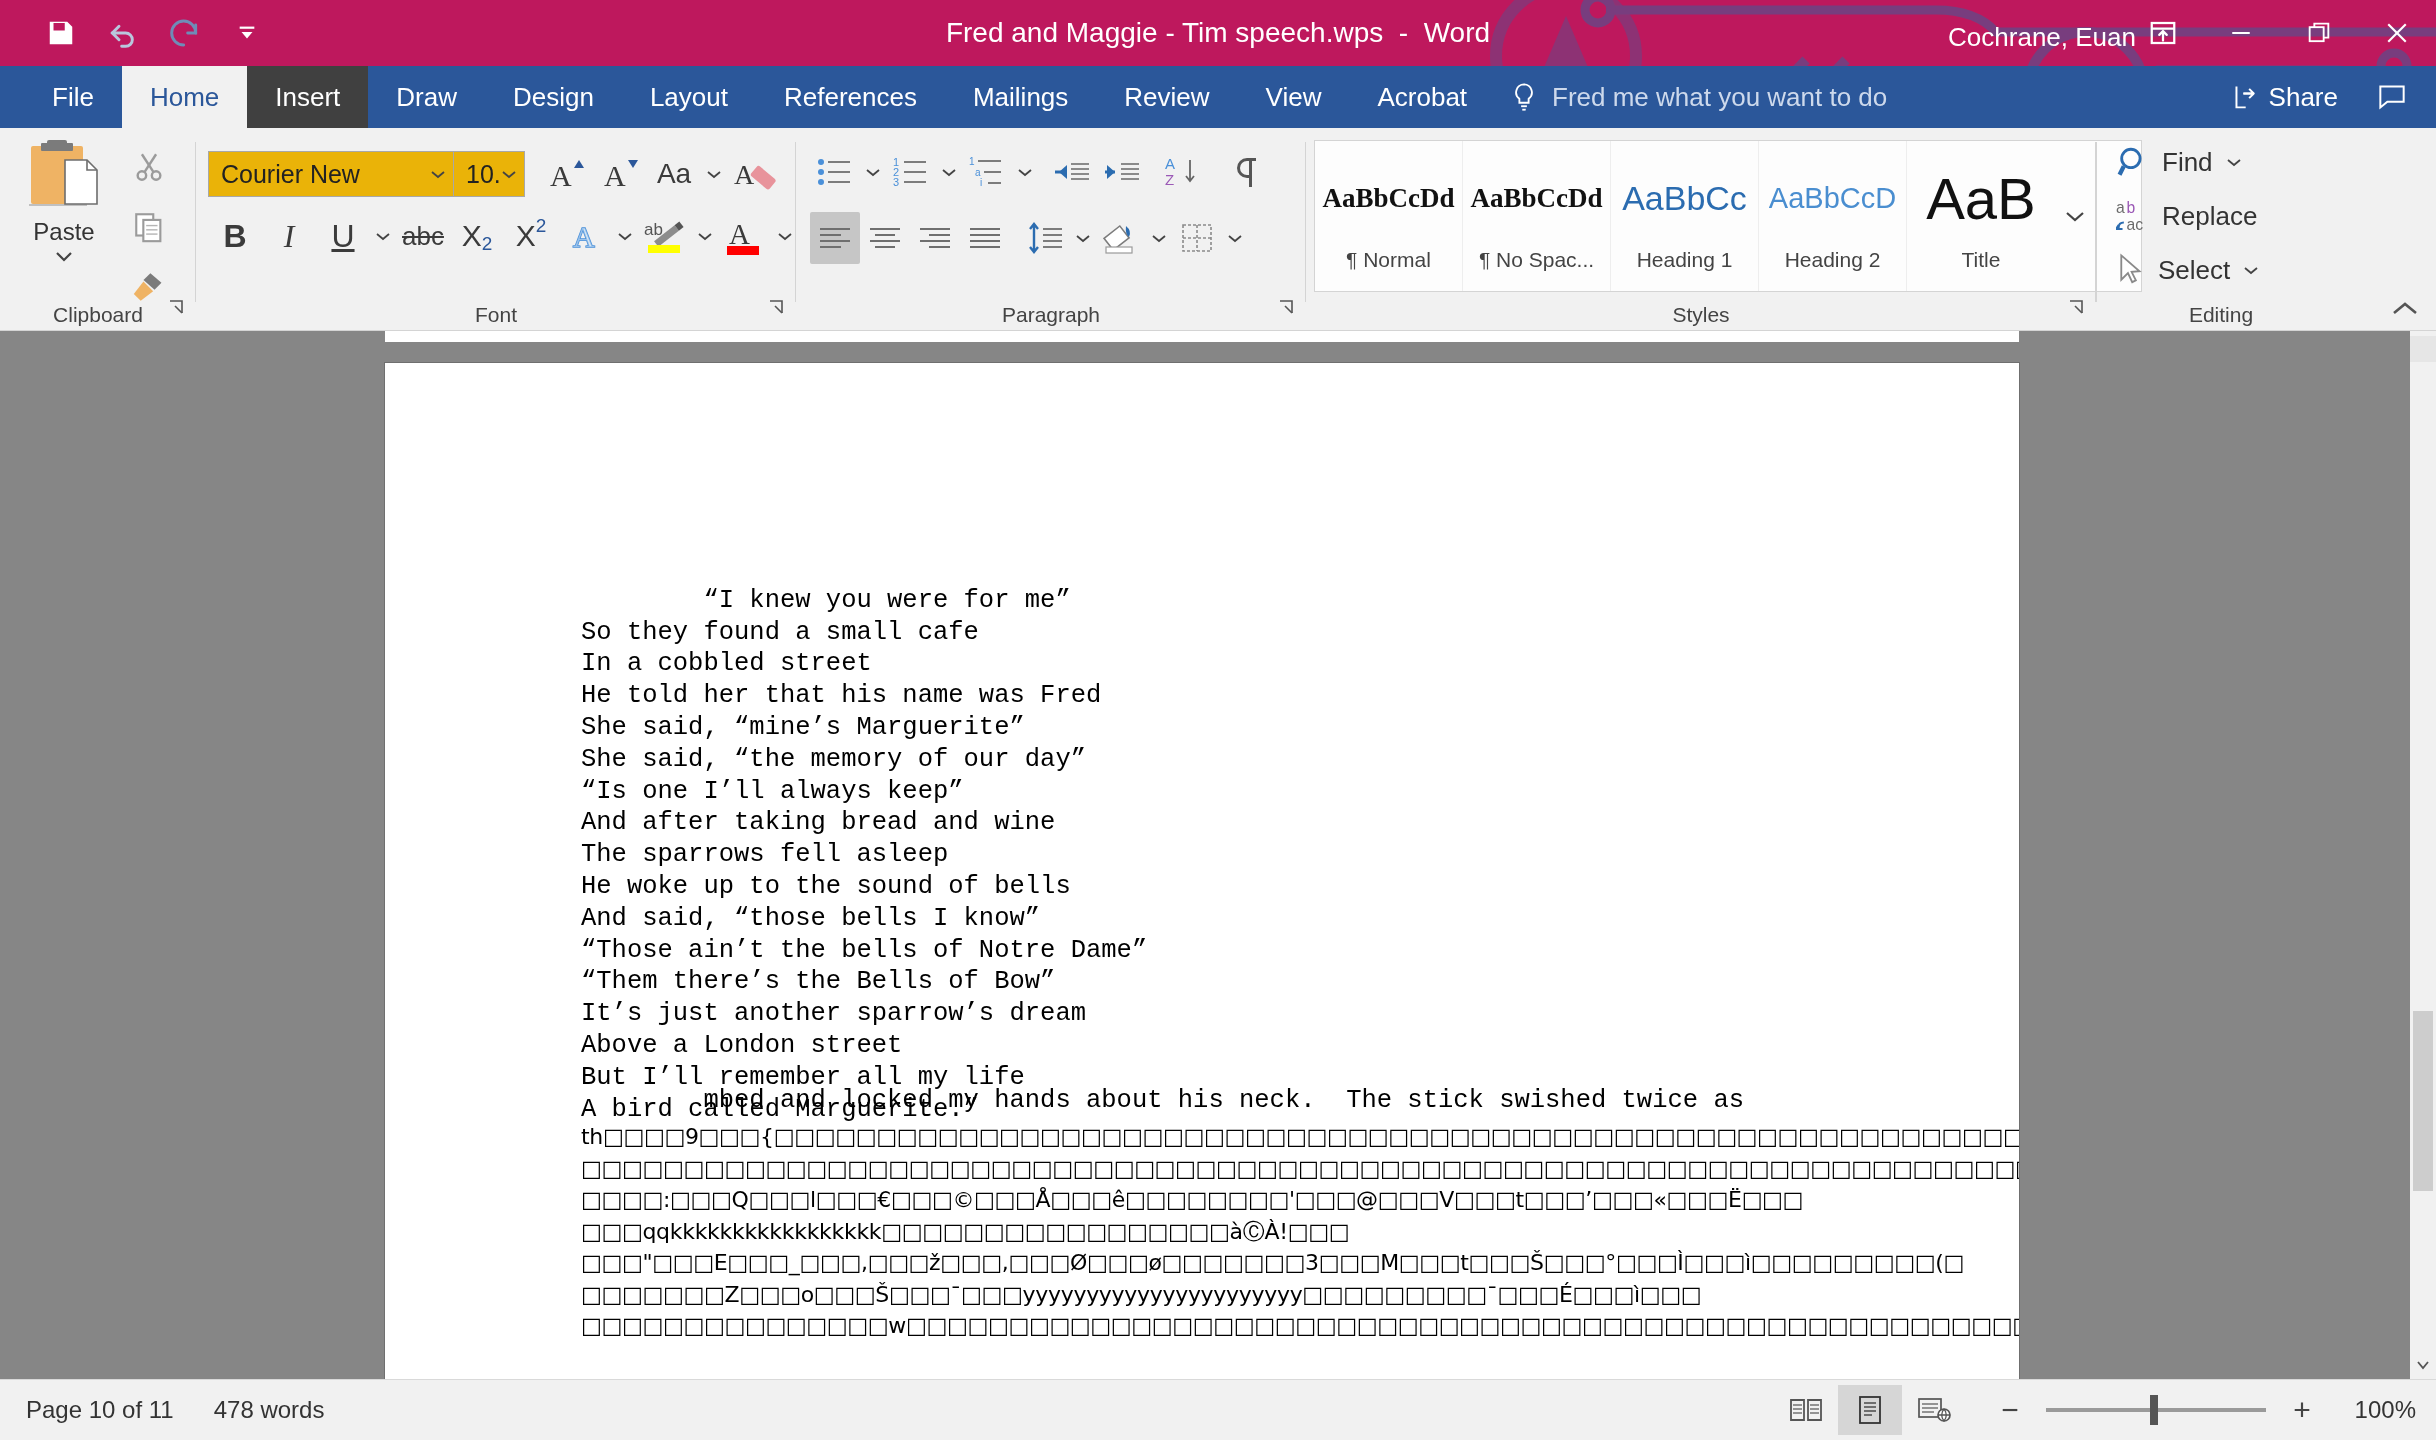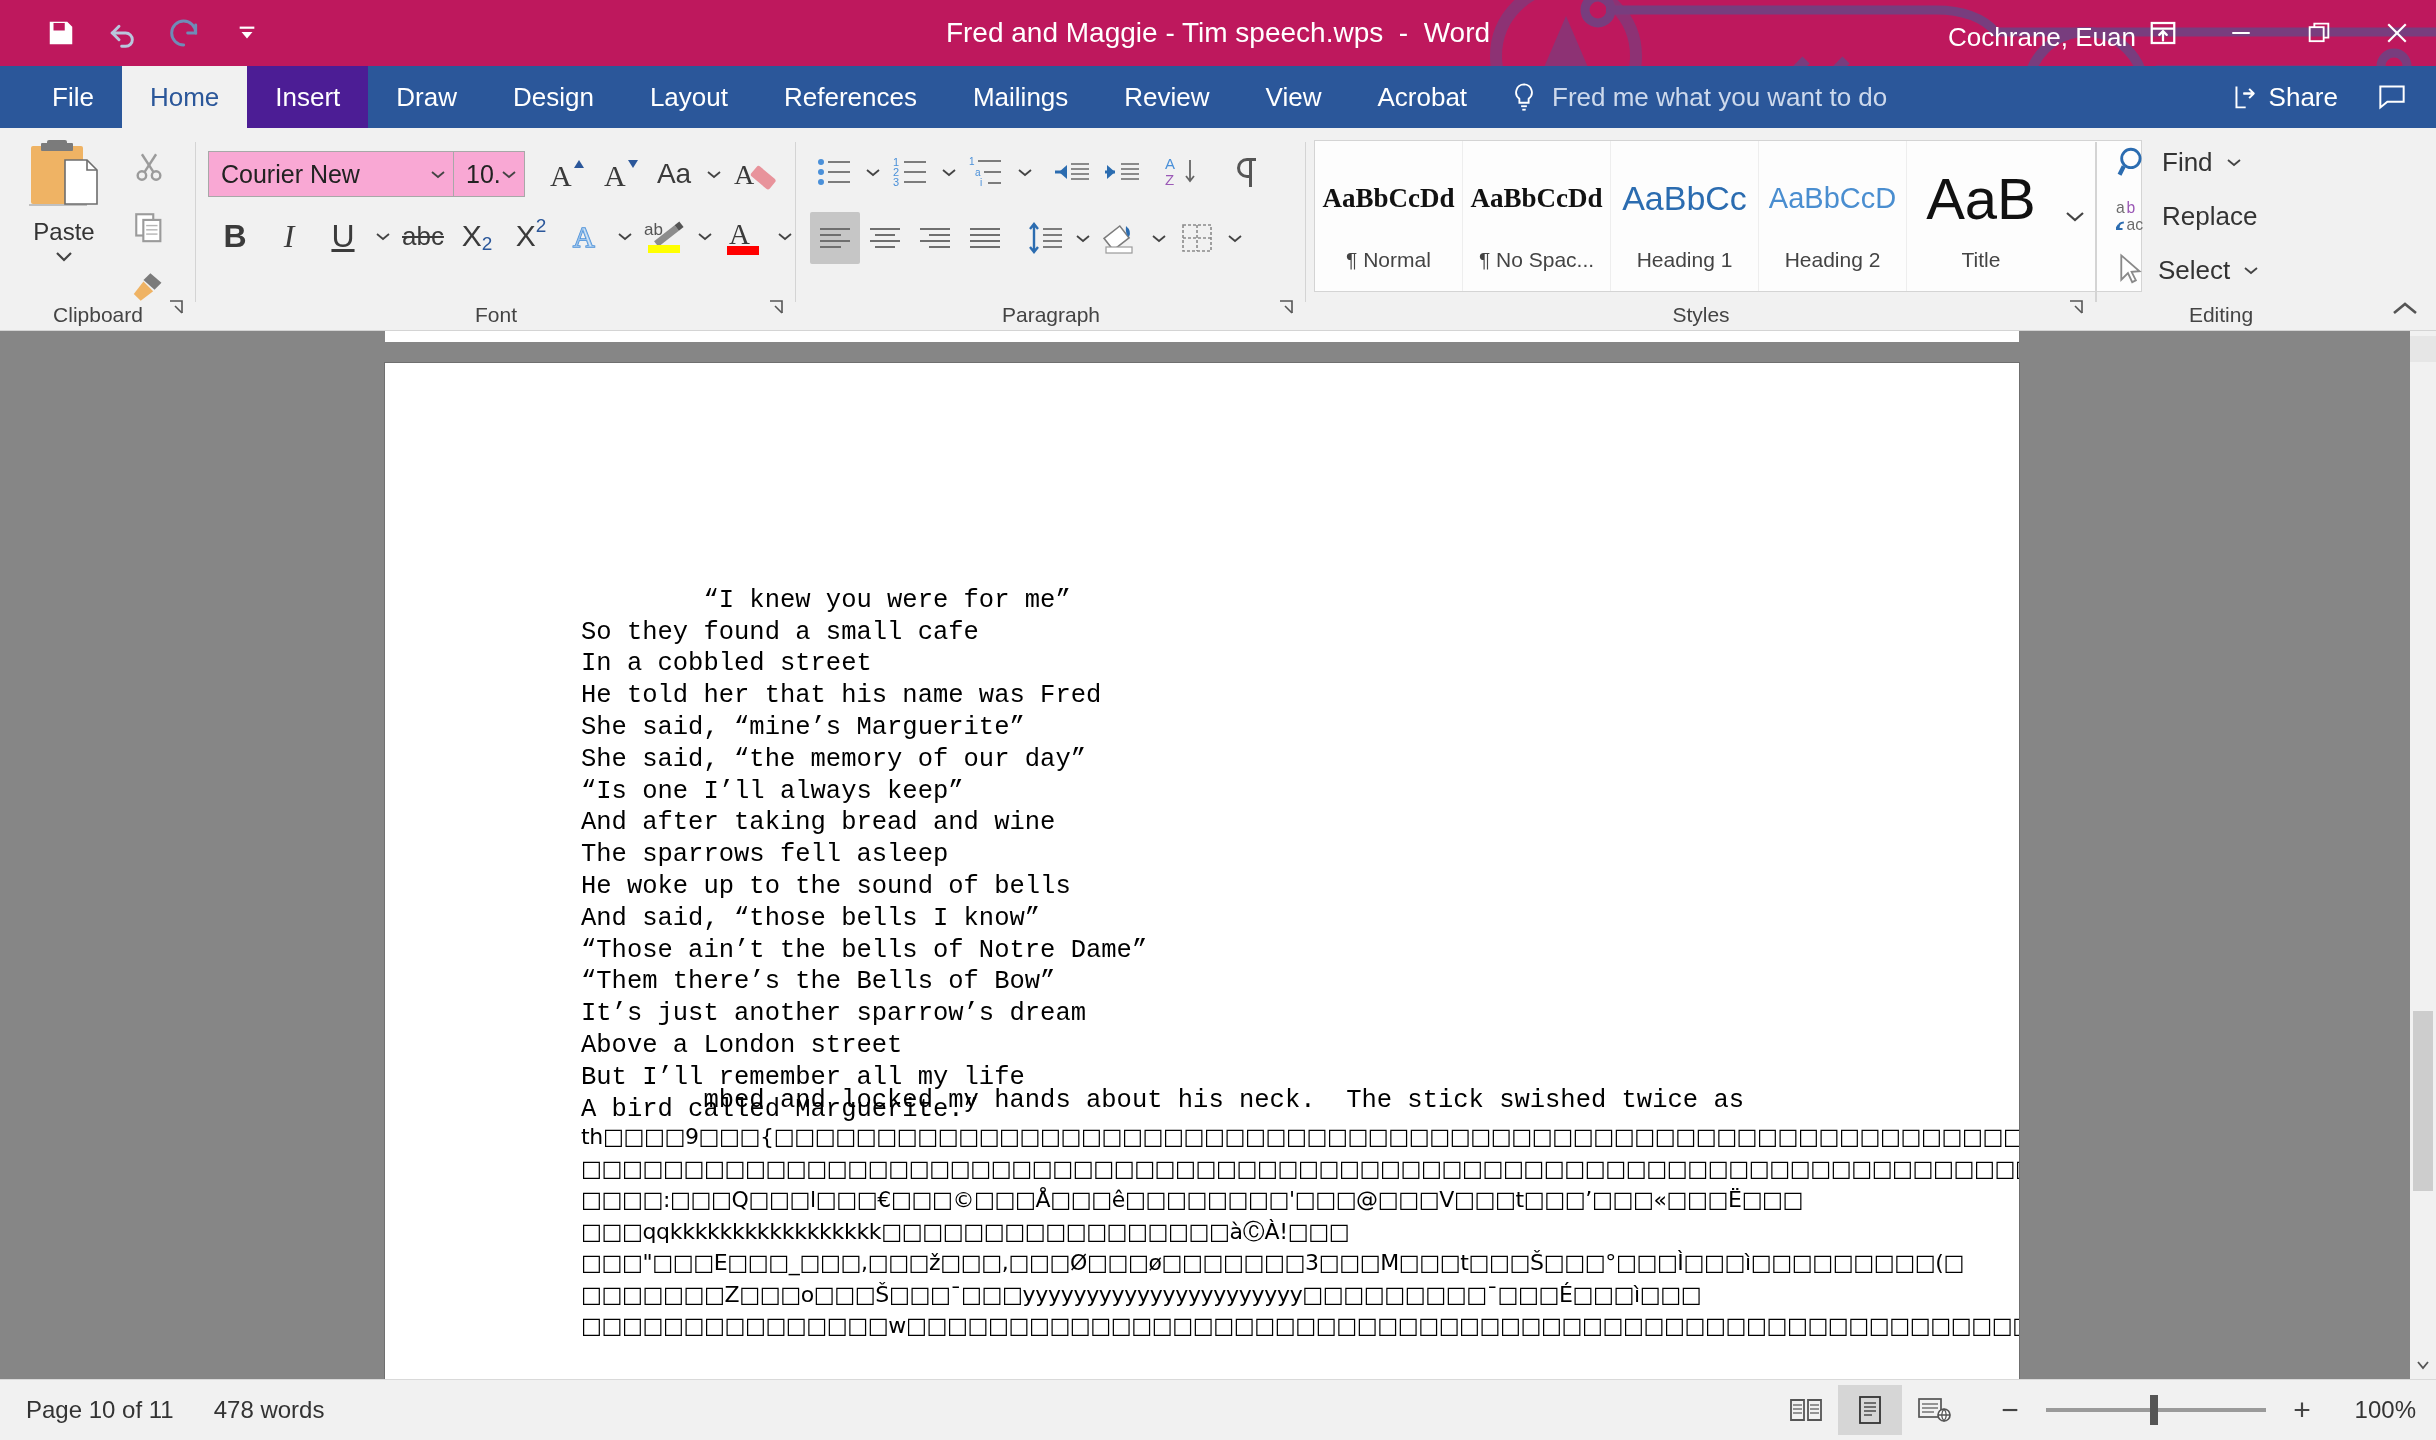--- a/index.html
+++ b/index.html
@@ -38,21 +38,21 @@
   .tabstrip {
     position: absolute; top: 66px; left: 0; width: 2436px; height: 62px;
     background: #2b579a;
   }
   .tabs { position: absolute; left: 24px; top: 0; height: 62px; display: flex; align-items: stretch; }
   .tab {
     padding: 0 28px; height: 62px; line-height: 62px;
     color: #ffffff; font-size: 26px; cursor: pointer; white-space: nowrap;
   }
   .tab.active { background: #f1f1f1; color: #2b579a; }
-  .tab.hover { background: #4c1d95; }
+  .tab.hover { background: #404040; }
   .tellme {
     position: absolute; left: 1510px; top: 0; height: 62px; display: flex; align-items: center;
     gap: 14px; color: #cdd9ec; font-size: 26px; cursor: text;
   }
   .share-area { position: absolute; right: 28px; top: 0; height: 62px; display: flex; align-items: center; gap: 38px; }
   .share-btn { display: flex; align-items: center; gap: 6px; color: #fff; font-size: 26px; cursor: pointer; }
 
   
   .ribbon {
     position: absolute; top: 128px; left: 0; width: 2436px; height: 203px;
@@ -71,21 +71,21 @@
   .paste-big { position: absolute; left: 8px; top: 10px; width: 112px; text-align: center; cursor: pointer; }
   .paste-label { font-size: 24px; color: #333; margin-top: 2px; }
   .paste-caret { margin-top: 2px; }
   .clip-small { position: absolute; left: 120px; top: 14px; display: flex; flex-direction: column; gap: 10px; }
   .ic-btn { width: 58px; height: 50px; display: flex; align-items: center; justify-content: center; cursor: pointer; border-radius: 2px; }
 
   
   .g-font { left: 196px; width: 600px; }
   .font-row1 { position: absolute; left: 12px; top: 20px; display: flex; align-items: center; gap: 0; }
   .combo {
-    height: 46px; background: #f9a8d4; border: 1px solid #a8a8a8;
+    height: 46px; background: #eab308; border: 1px solid #a8a8a8;
     display: flex; align-items: center; padding: 0 6px 0 12px;
     font-size: 25px; color: #222; cursor: text;
   }
   .combo.fontname { width: 246px; }
   .combo.fontsize { width: 72px; margin-left: -1px; }
   .combo .cval { flex: 1; white-space: nowrap; overflow: hidden; }
   .font-row2 { position: absolute; left: 12px; top: 82px; display: flex; align-items: center; gap: 0; }
   .fbtn { min-width: 54px; height: 52px; display: flex; align-items: center; justify-content: center; cursor: pointer; border-radius: 2px; }
   .fbtn.bold { font-weight: bold; font-size: 32px; color: #3b3b3b; }
   .fbtn.ital { font-style: italic; font-size: 32px; color: #3b3b3b; font-family: "Liberation Serif", serif; }

